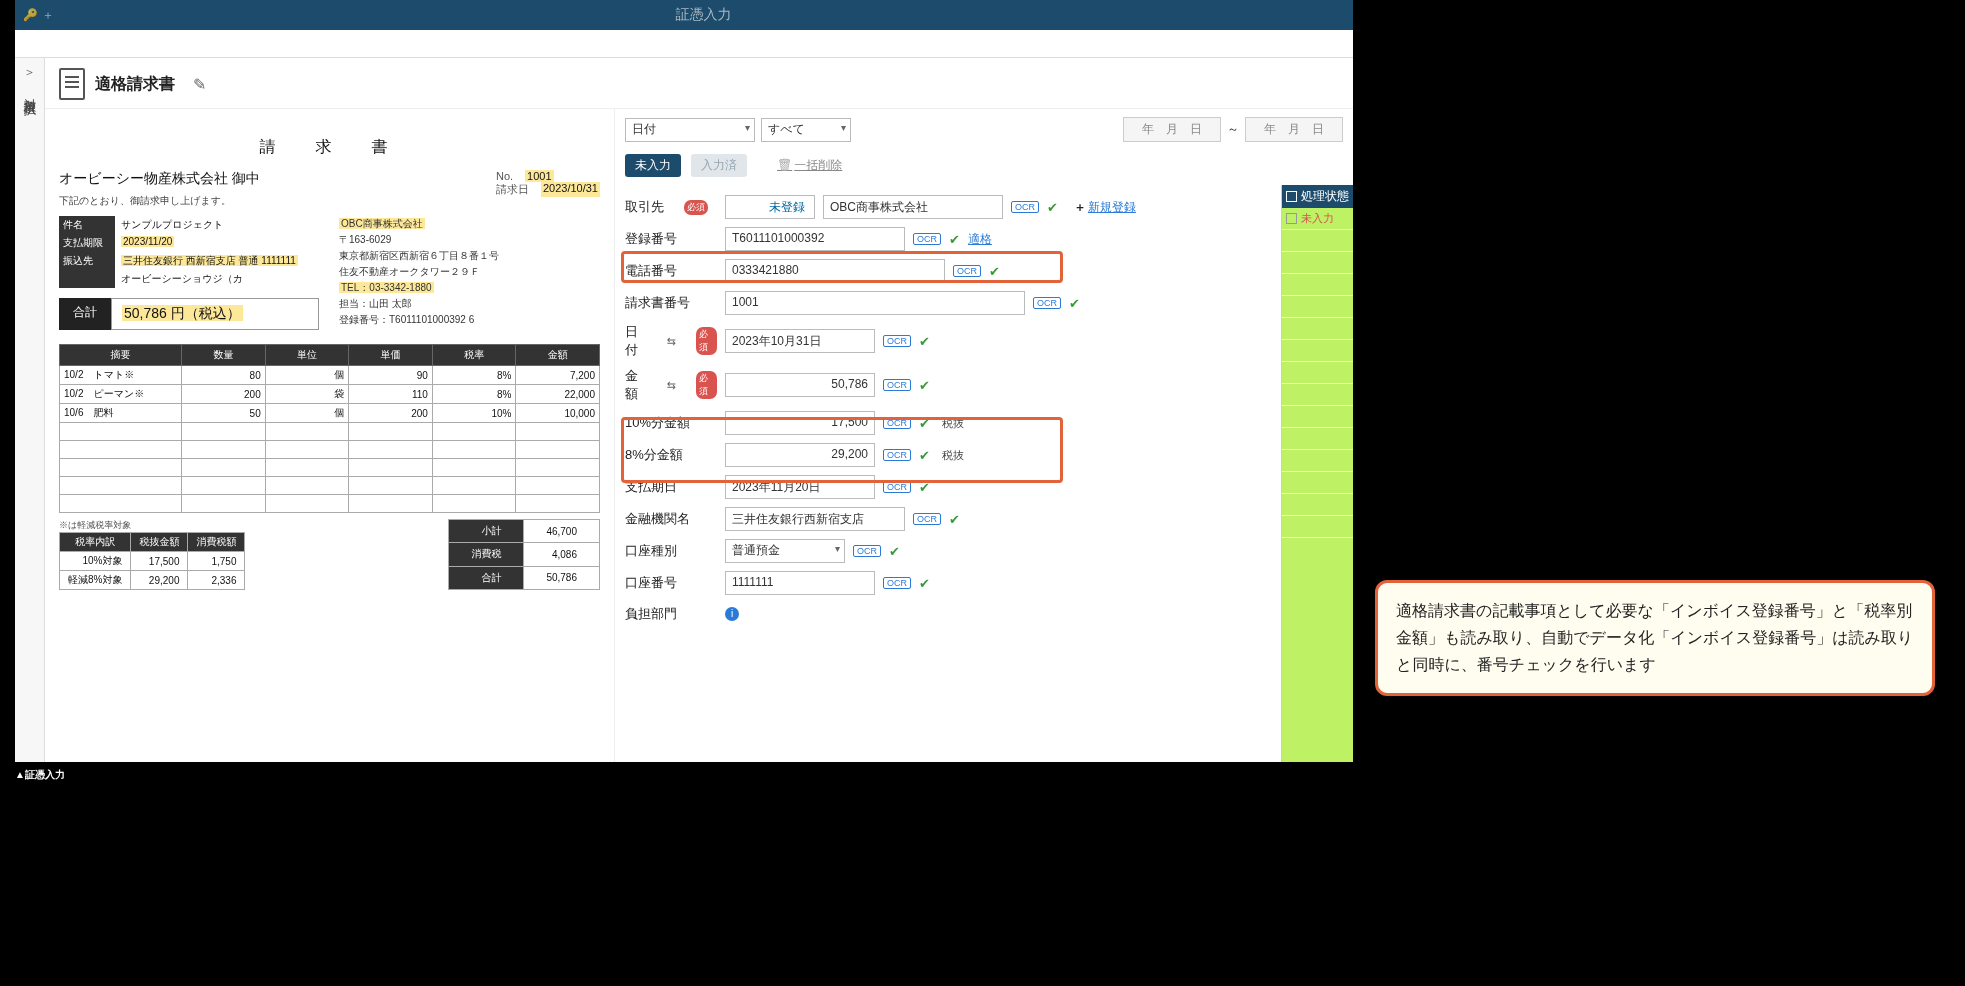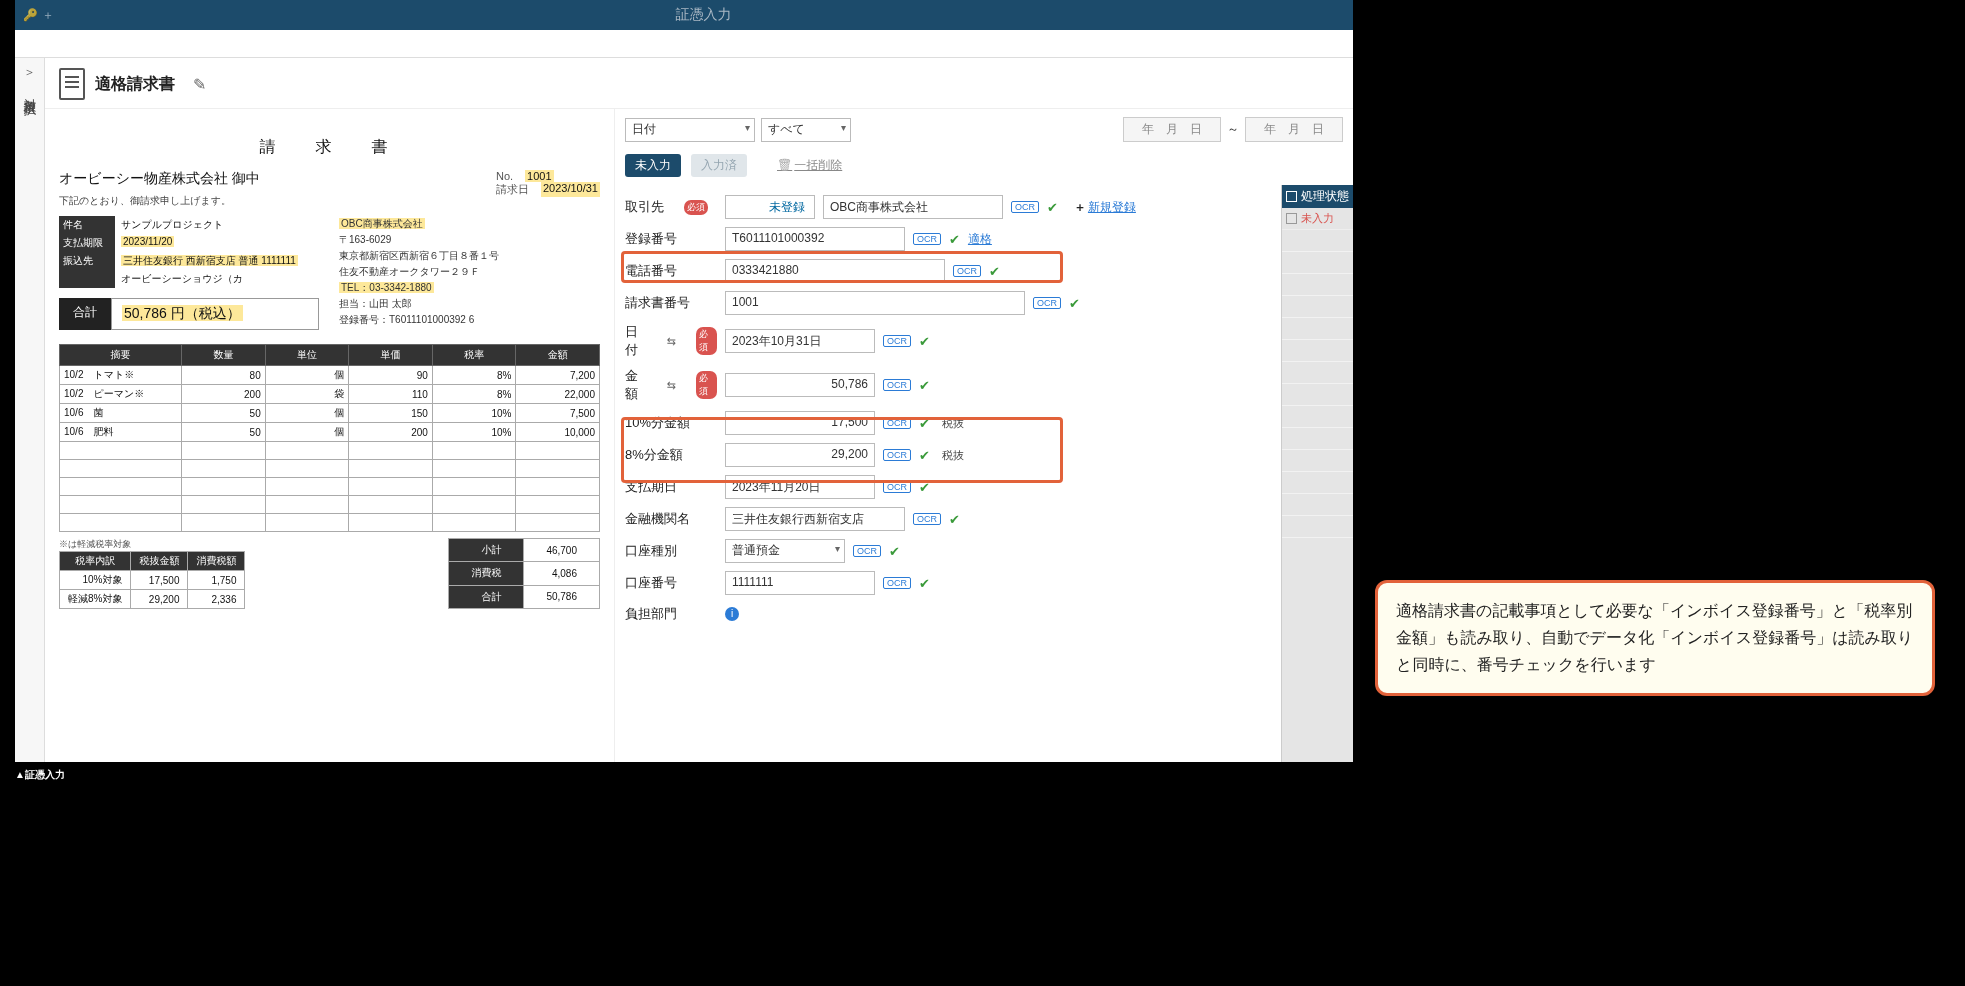--- a/index.html
+++ b/index.html
@@ -79,21 +79,21 @@
   .ocr-tag { border: 1px solid #2b7bd6; color: #2b7bd6; font-size: 9px; padding: 0 3px; border-radius: 2px; background: #fff; }
   .chk { color: #3a9a3a; font-size: 13px; }
   .link { color: #2b7bd6; text-decoration: underline; font-size: 12px; }
   .plus { font-weight: bold; color: #222; margin-right: 2px; }
   .info-i { display: inline-block; width: 14px; height: 14px; border-radius: 50%; background: #2b7bd6; color: #fff; font-size: 10px; text-align: center; line-height: 14px; }
   .ext { font-size: 11px; color: #444; margin-left: 4px; }
   .hl-box { border: 3px solid #e2623a; border-radius: 4px; position: absolute; pointer-events: none; }
   .right-body { position: relative; flex: 1; }
 
   
-  .status-col { position: absolute; right: 0; top: 0; width: 72px; border-left: 1px solid #ccc; height: 100%; background: #e5e5e5; }
+  .status-col { position: absolute; right: 0; top: 0; width: 72px; border-left: 1px solid #ccc; height: 100%; background: #bef264; }
   .status-col .hdr { background: #1c4b6b; color: #fff; font-size: 12px; padding: 3px 4px; display: flex; align-items: center; gap: 4px; }
   .status-col .hdr .cb { width: 11px; height: 11px; border: 1px solid #fff; }
   .status-col .row1 { display: flex; align-items: center; gap: 4px; padding: 3px 4px; border-bottom: 1px solid #eee; }
   .status-col .row1 .cb { width: 11px; height: 11px; border: 1px solid #999; }
   .status-col .row1 .txt { color: #d9534f; font-size: 11px; }
   .status-col .erow { height: 22px; border-bottom: 1px solid #f2f2f2; }
 
   
   .callout { position: absolute; right: 30px; top: 580px; width: 560px; background: #fffdef; border: 3px solid #e2623a; border-radius: 12px; padding: 14px 18px; font-size: 16px; line-height: 1.7; color: #222; z-index: 50; }
 
@@ -202,28 +202,20 @@
                       <td class="num">8%</td>
                       <td class="num">7,200</td>
                     </tr>
                     <tr>
                       <td>10/2　ピーマン※</td>
                       <td class="num">200</td>
                       <td class="num">袋</td>
                       <td class="num">110</td>
                       <td class="num">8%</td>
                       <td class="num">22,000</td>
-                    </tr>
-                    <tr>
-                      <td>10/6　菌</td>
-                      <td class="num">50</td>
-                      <td class="num">個</td>
-                      <td class="num">150</td>
-                      <td class="num">10%</td>
-                      <td class="num">7,500</td>
                     </tr>
                     <tr>
                       <td>10/6　肥料</td>
                       <td class="num">50</td>
                       <td class="num">個</td>
                       <td class="num">200</td>
                       <td class="num">10%</td>
                       <td class="num">10,000</td>
                     </tr>
                     <tr>

